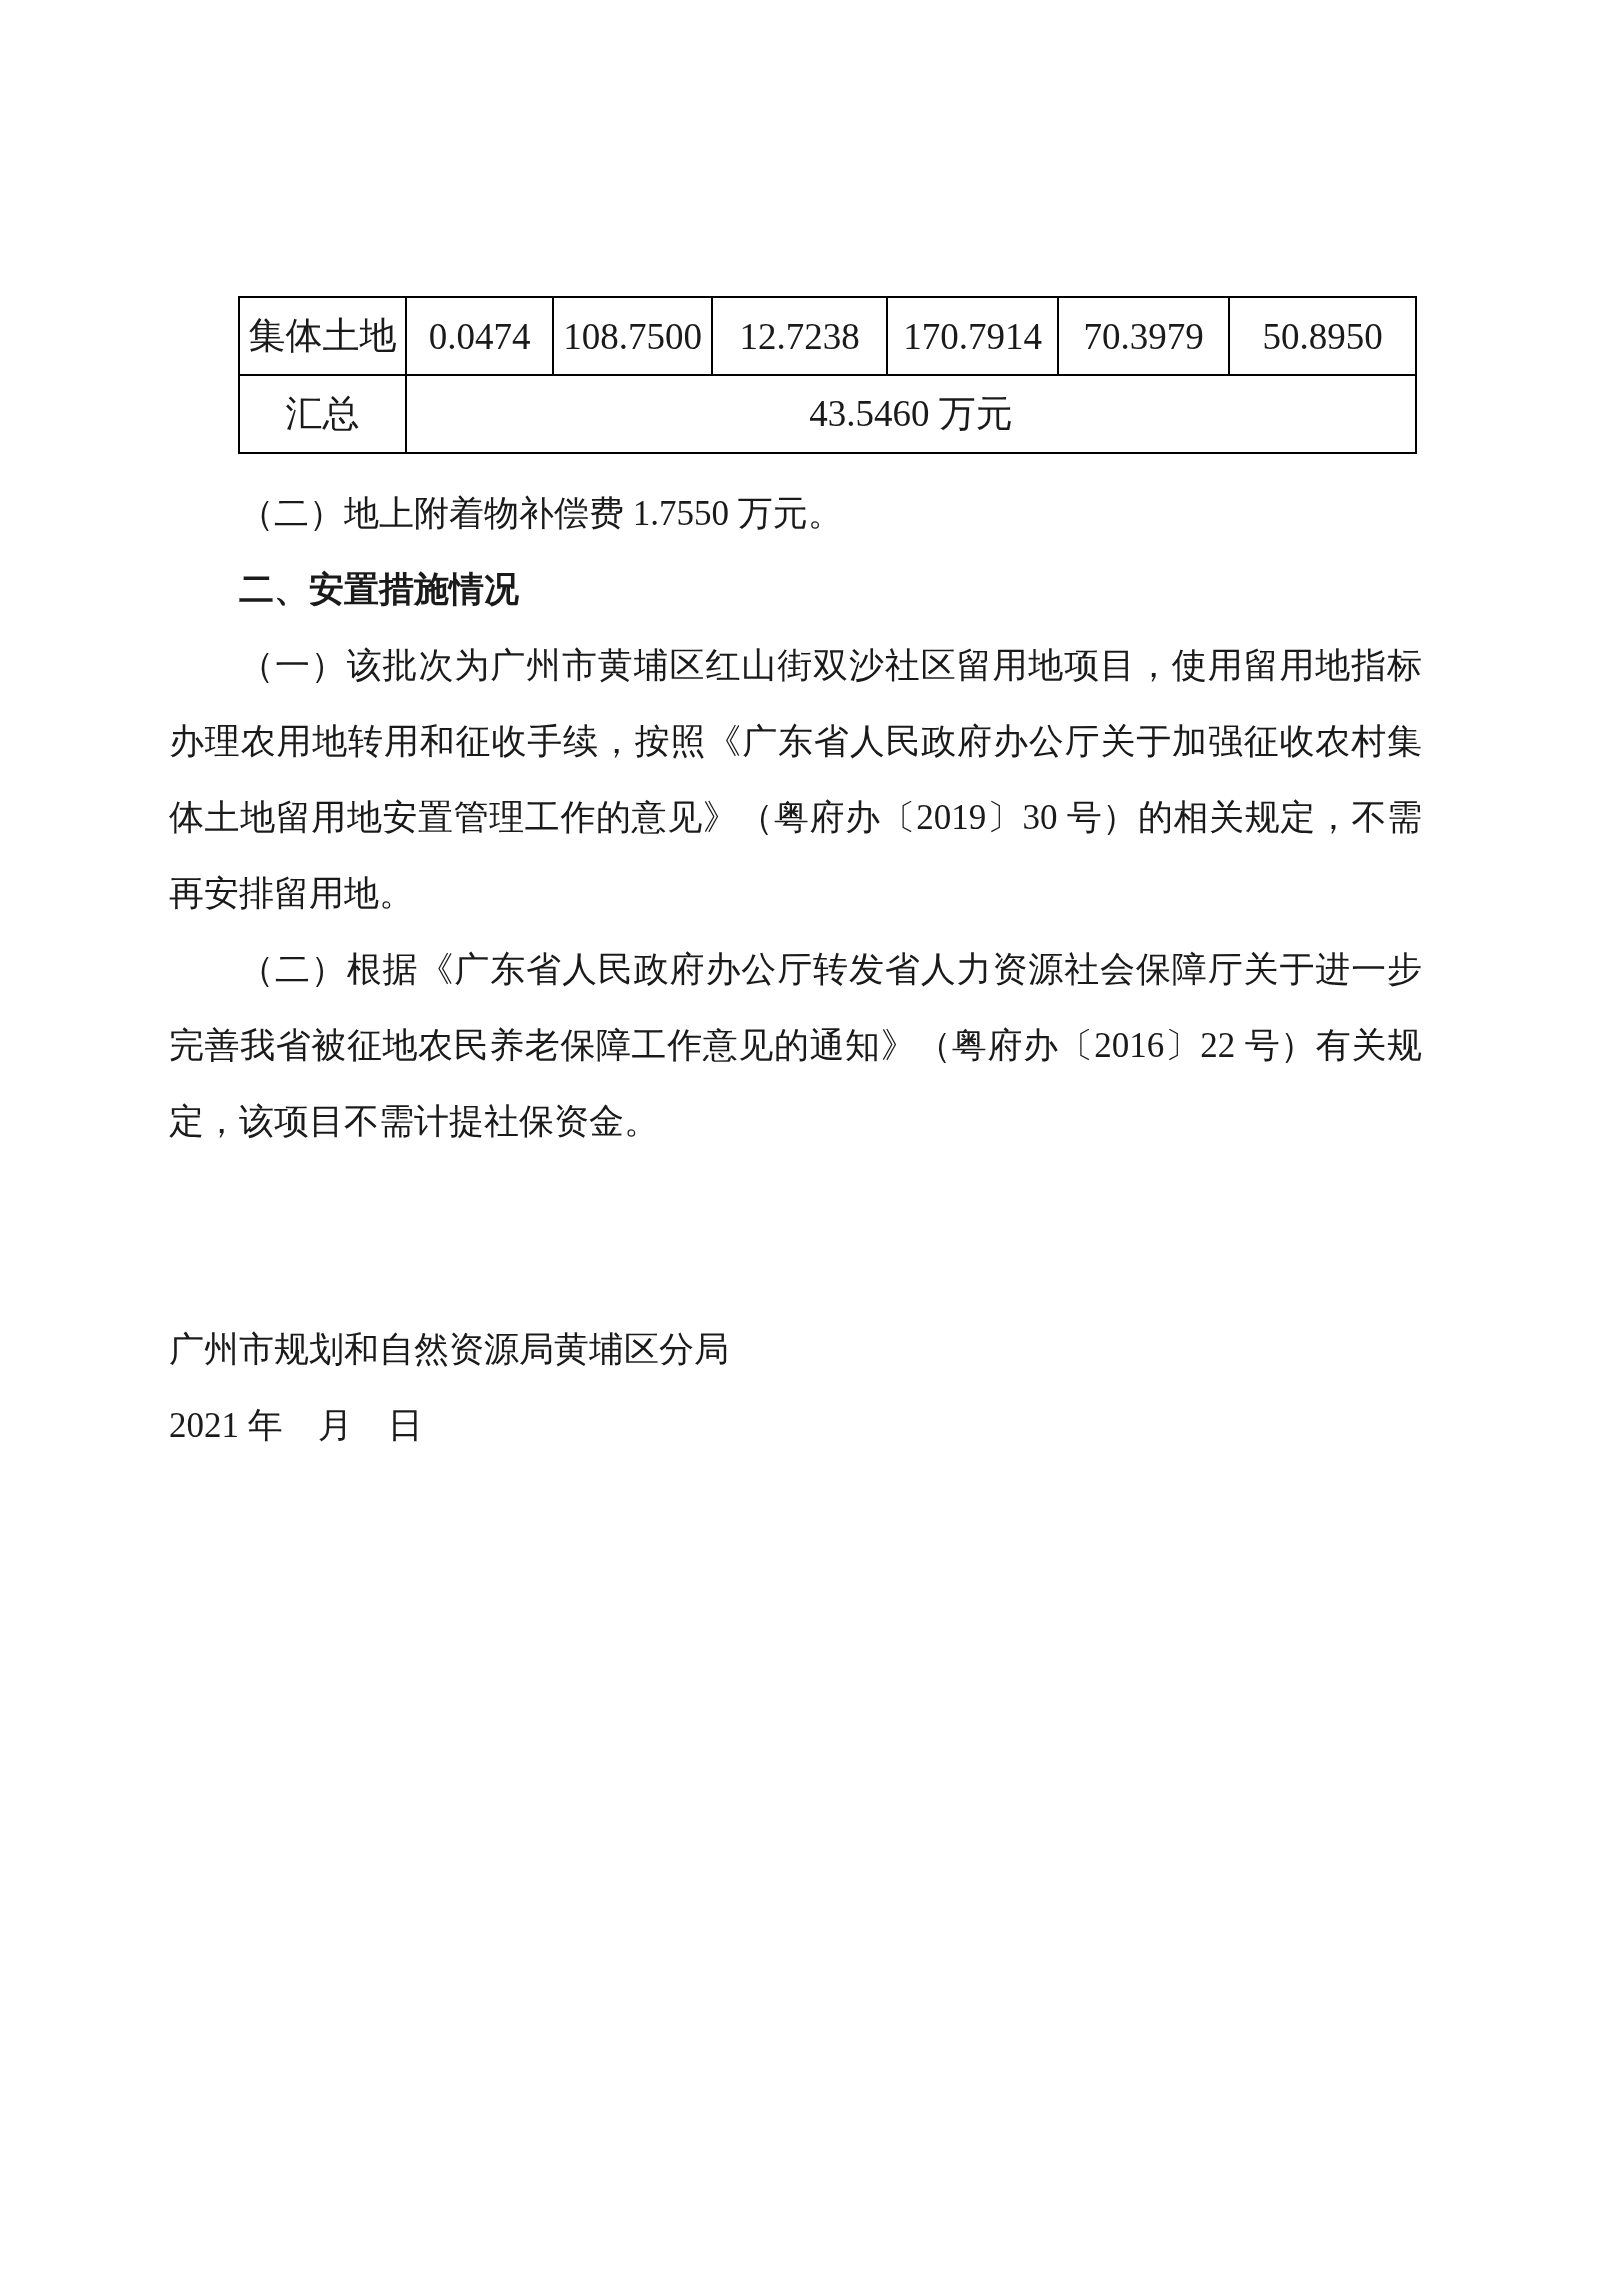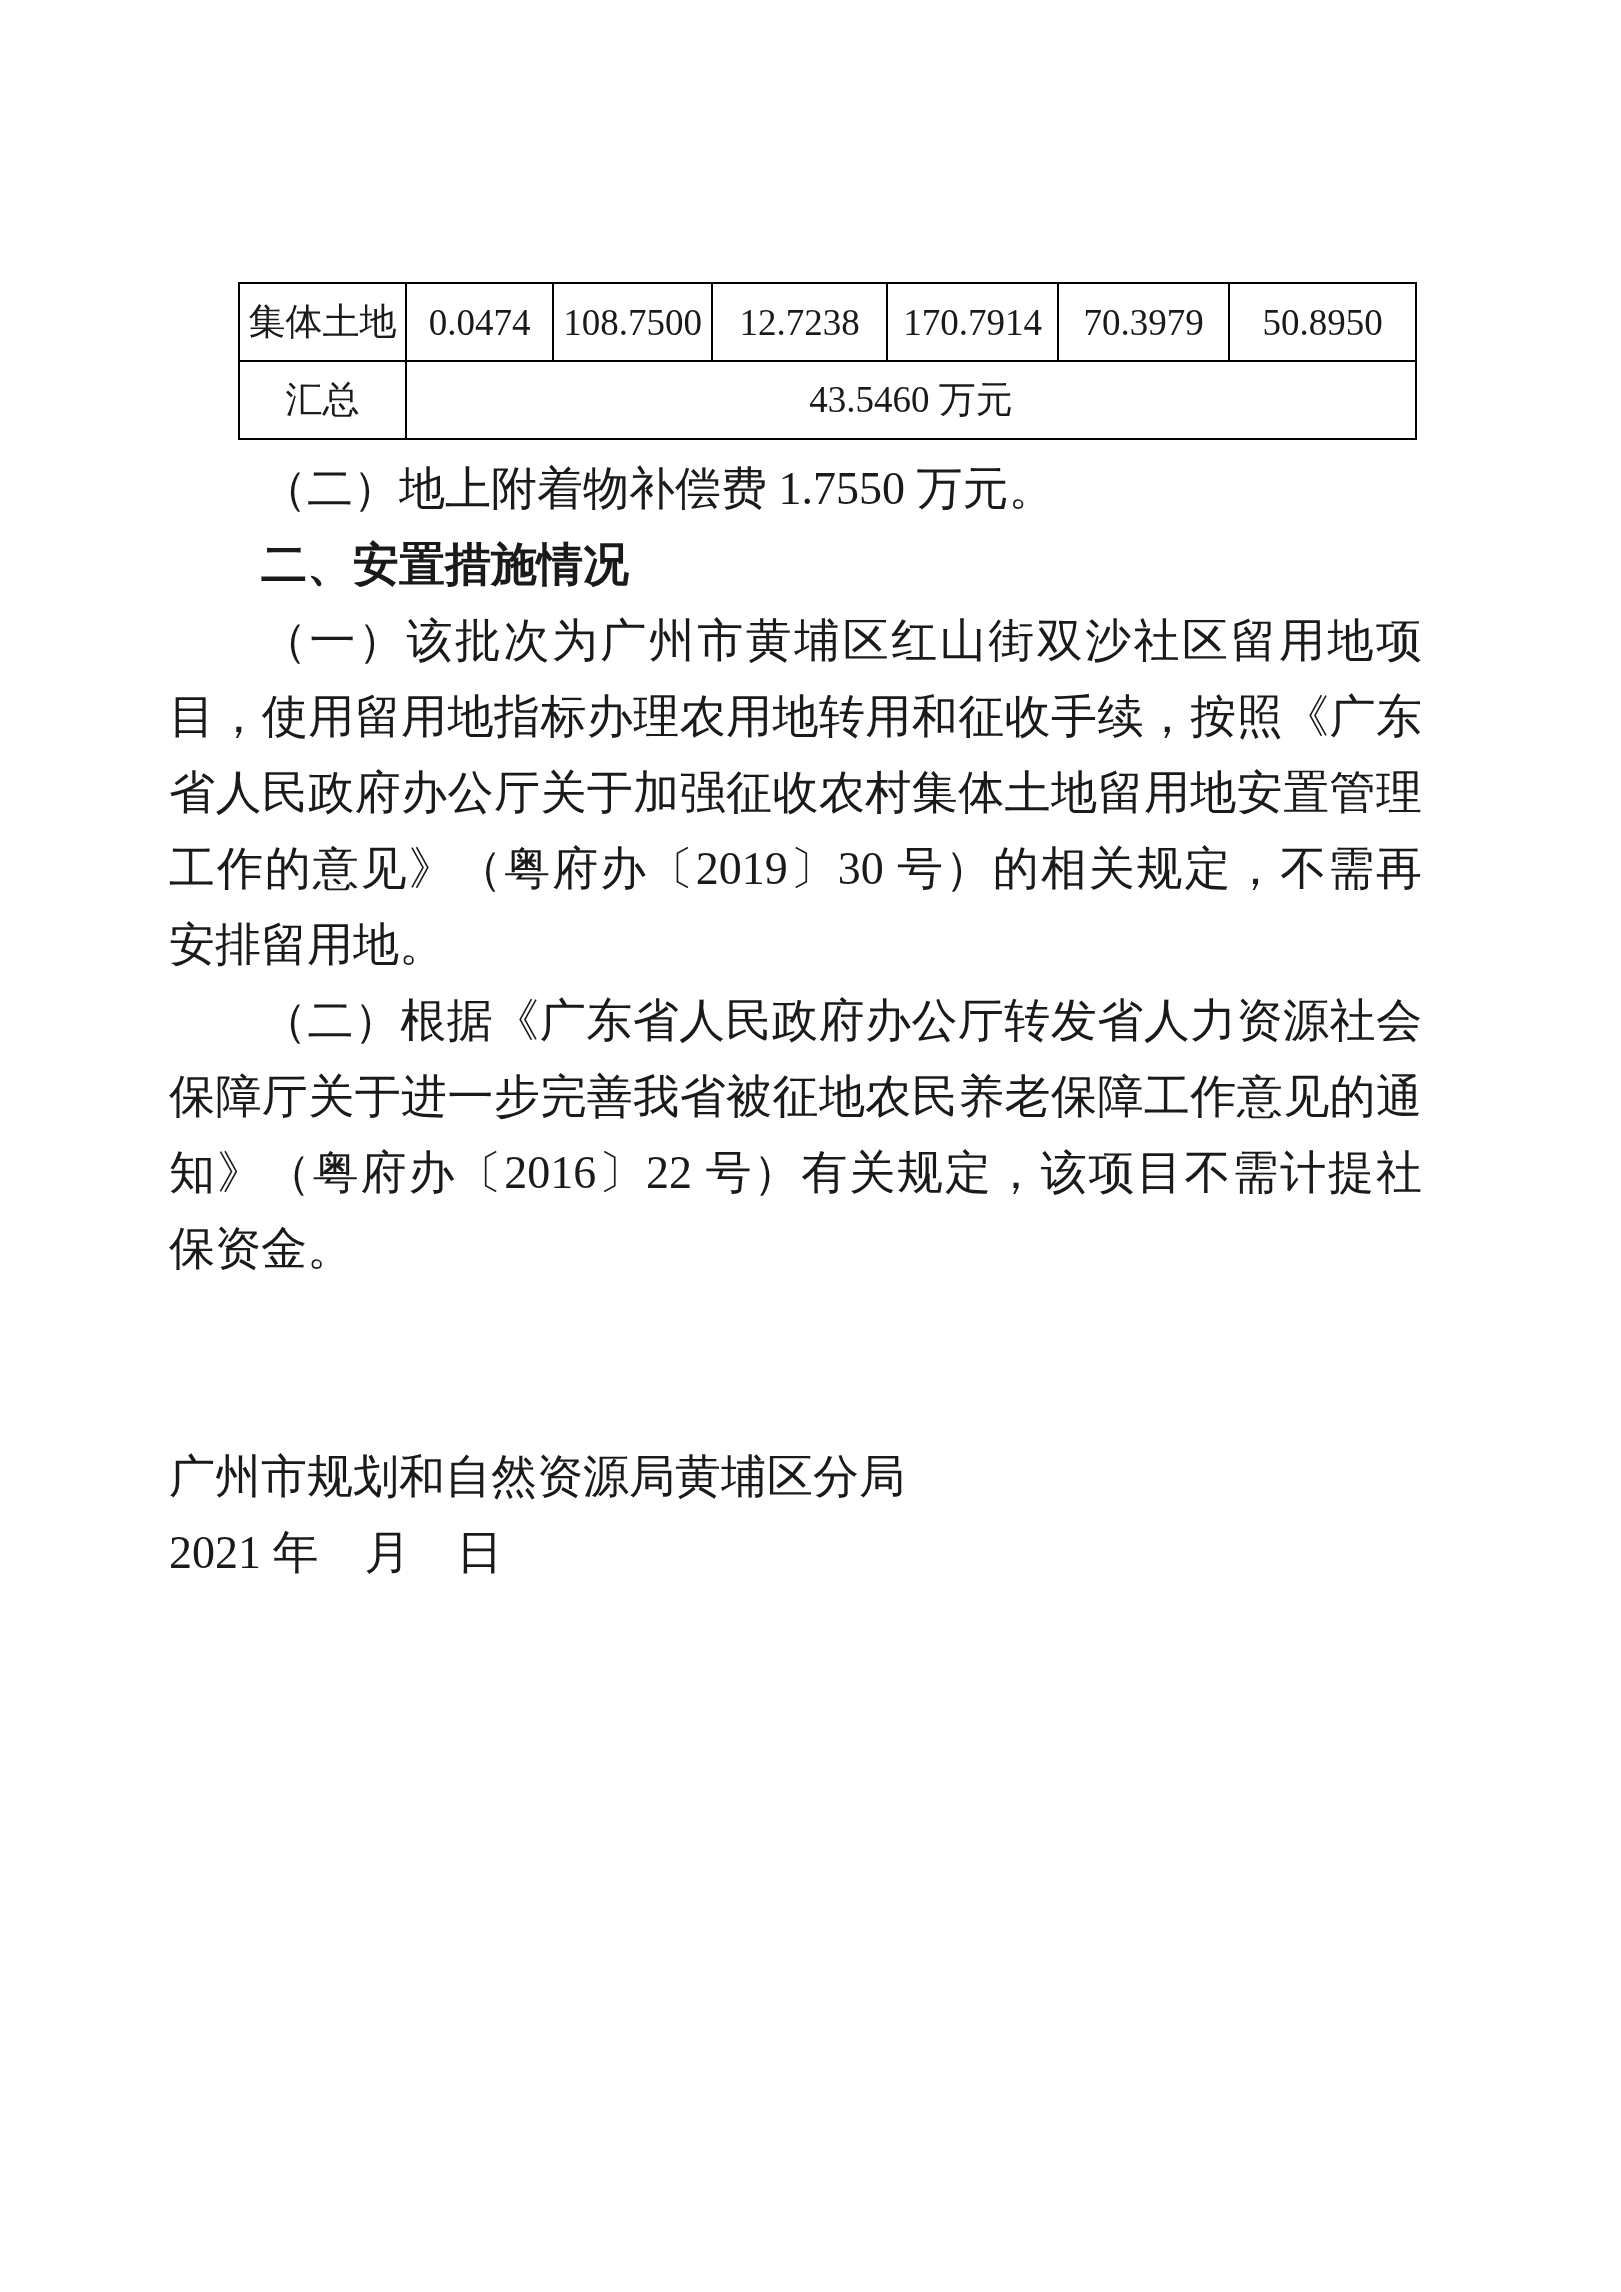--- a/index.html
+++ b/index.html
@@ -13,41 +13,41 @@
     height: 2293px;
     margin: 0 auto;
     background: #ffffff;
     color: #1a1a1a;
     font-family: "Liberation Serif", "DejaVu Serif", serif;
     overflow: hidden;
   }
   table.comp-table {
     position: absolute;
     left: 238px;
-    top: 282px;
+    top: 296px;
     width: 1176px;
     border-collapse: collapse;
     table-layout: fixed;
   }
   table.comp-table td {
     border: 2px solid #000000;
     height: 76px;
     padding: 0;
     text-align: center;
     vertical-align: middle;
     font-size: 37px;
     white-space: nowrap;
     overflow: hidden;
   }
   .body-text {
     position: absolute;
     left: 169px;
-    top: 451px;
+    top: 476px;
     width: 1253px;
-    font-size: 46px;
+    font-size: 35px;
     line-height: 76px;
     text-align: justify;
     text-justify: inter-ideograph;
   }
   .body-text p {
     margin: 0;
     text-indent: 2em;
   }
   .body-text p.heading {
     font-weight: bold;

